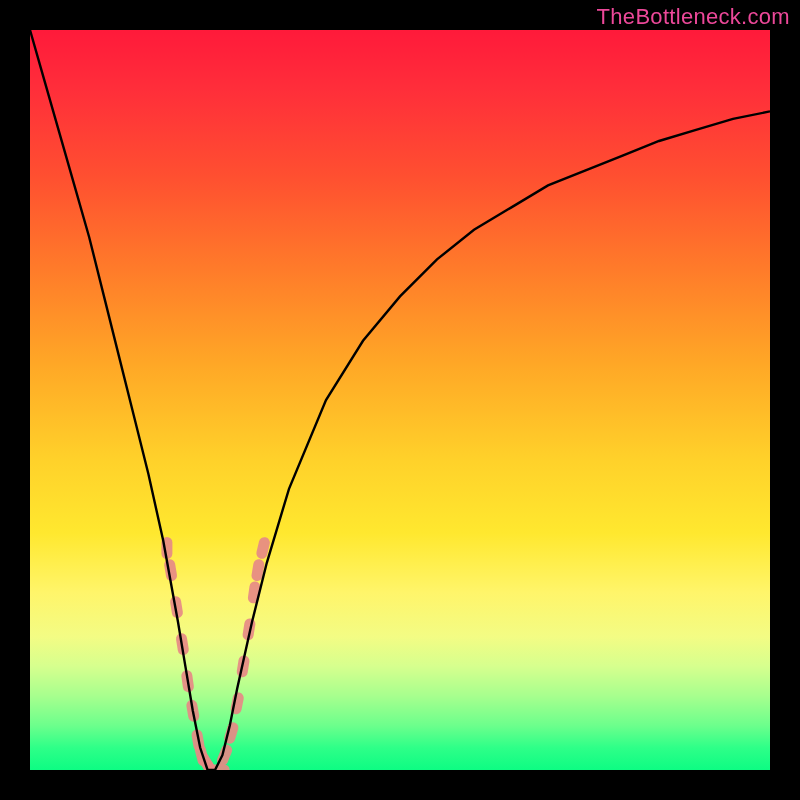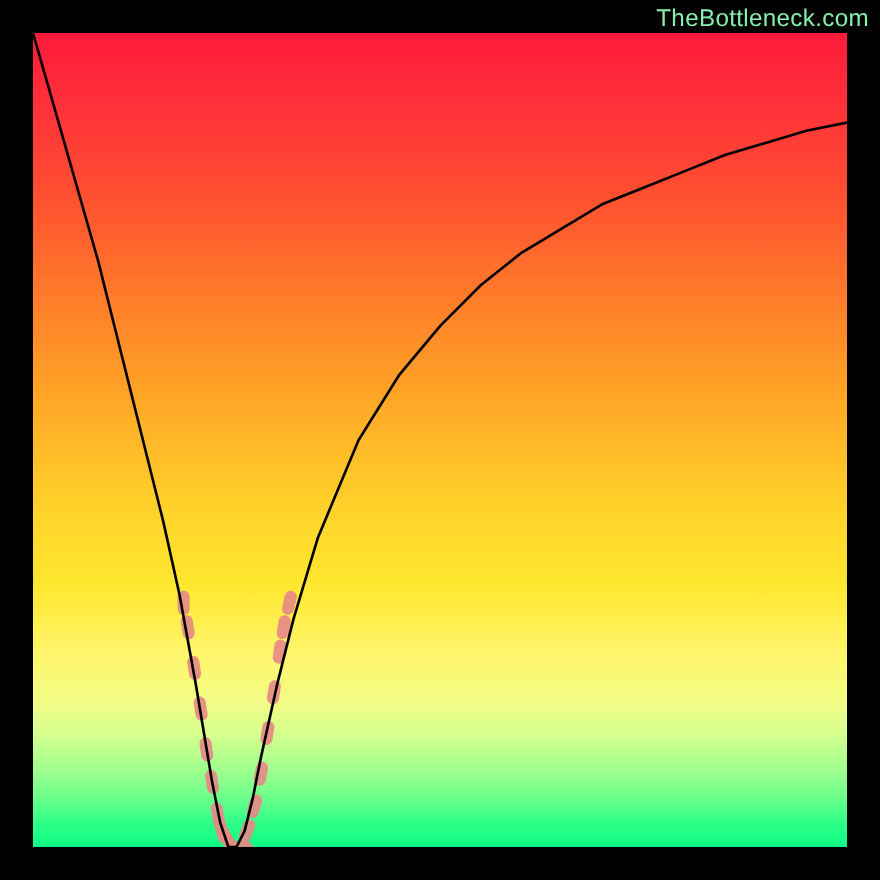--- a/index.html
+++ b/index.html
@@ -38,21 +38,21 @@
       #d6ff8e 86%,
       #a7ff8e 90%,
       #6cff8c 94%,
       #2eff88 97%,
       #0dfc83 100%);
   }
   .watermark {
     position: absolute;
     top: 4px;
     right: 10px;
-    color: #86efac;
+    color: #ec4899;
     font-size: 22px;
     font-weight: 500;
     letter-spacing: 0.3px;
   }
   svg.curve {
     position: absolute;
     left: 0;
     top: 0;
     width: 740px;
     height: 740px;

